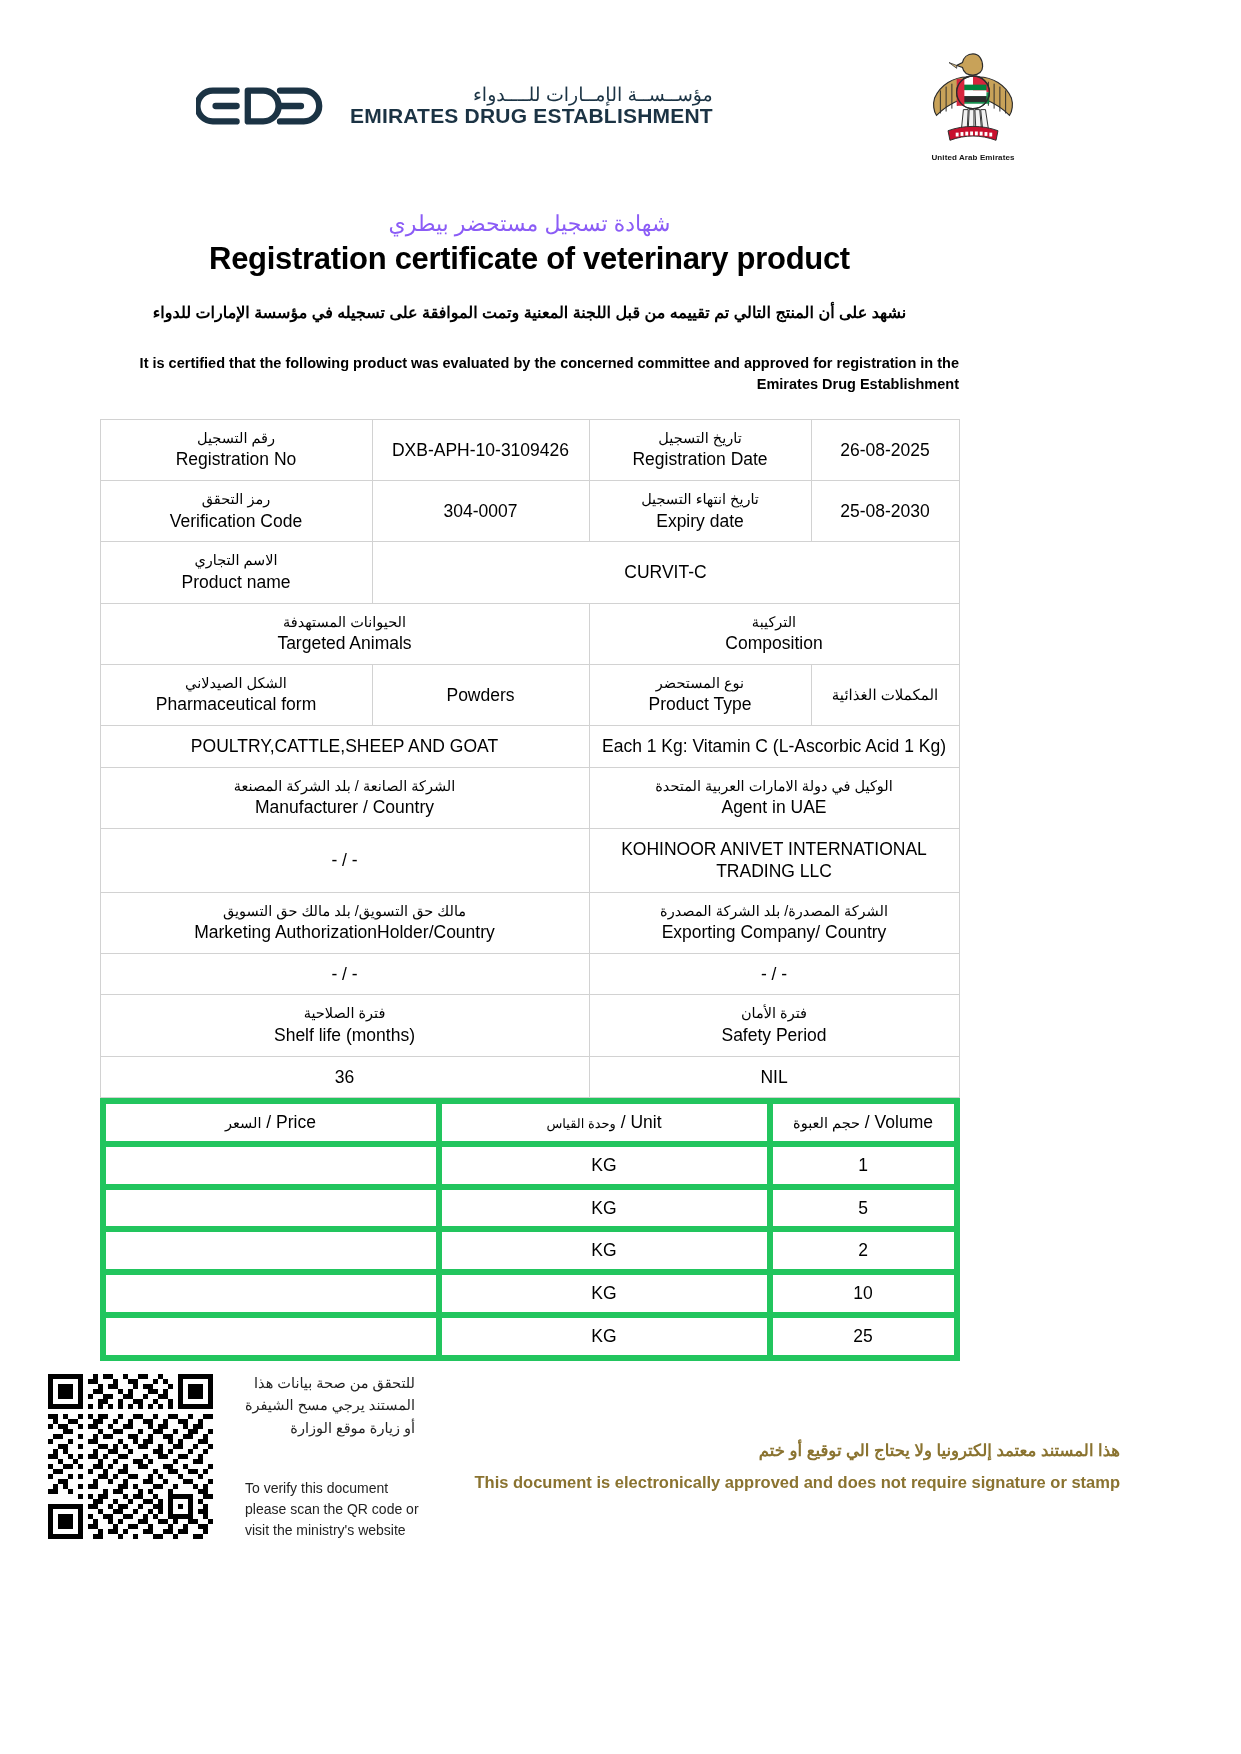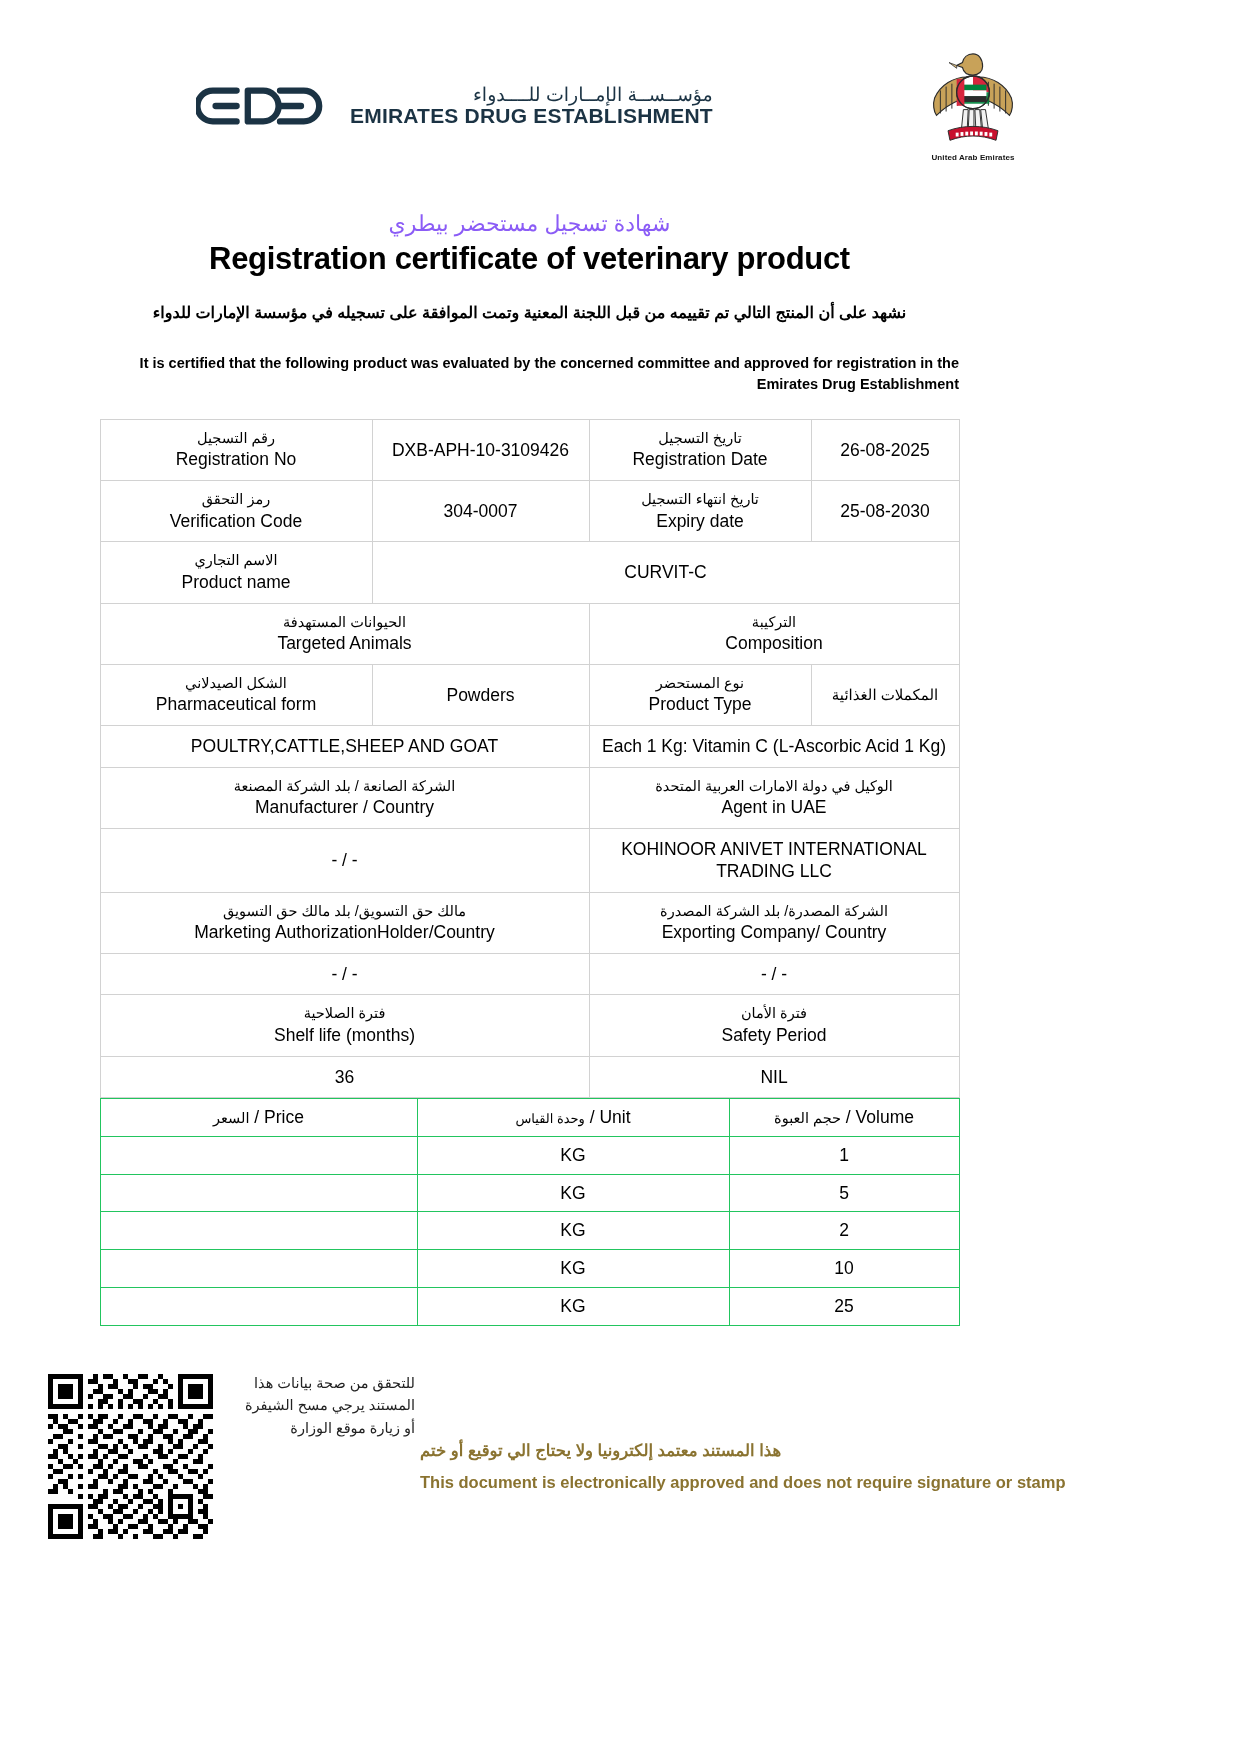--- a/index.html
+++ b/index.html
@@ -138,22 +138,22 @@
   .row-h{ height:52px; }
 
   
   .tbl2{
     border-collapse:collapse;
     width:860px;
     margin:0 auto;
     table-layout:fixed;
   }
   .tbl2 td{
-    border:1px solid #22c55e;
-    padding:7px 13px;
+    border:6px solid #22c55e;
+    padding:7px 20px;
     text-align:center;
     font-size:17.5px;
     line-height:1.3;
     height:22px;
   }
 
   
   .footer{
     position:absolute;
     left:0;
@@ -186,21 +186,21 @@
     width:175px;
     font-size:14px;
     line-height:1.5;
     color:#222;
   }
   .approved{
     position:absolute;
     left:420px;
     top:78px;
     width:700px;
-    text-align:left;
+    text-align:right;
   }
   .approved-ar{
     font-size:16.5px;
     direction:rtl;
     font-weight:bold;
     color:#8a7330;
     line-height:1.5;
     margin-bottom:8px;
   }
   .approved-en{
@@ -731,20 +731,21 @@
         <rect x="9" y="32" width="2" height="1"></rect>
           <rect x="14" y="32" width="1" height="1"></rect>
           <rect x="17" y="32" width="1" height="1"></rect>
           <rect x="21" y="32" width="2" height="1"></rect>
           <rect x="25" y="32" width="1" height="1"></rect>
           <rect x="29" y="32" width="2" height="1"></rect>
       </g>
     </svg>
 
     <div class="verify-ar">للتحقق من صحة بيانات هذا المستند يرجي مسح الشيفرة أو زيارة موقع الوزارة</div>
+    <div class="verify-en">To verify this document please scan the QR code or visit the ministry's website</div>
 
     <div class="approved">
       <div class="approved-ar">هذا المستند معتمد إلكترونيا ولا يحتاج الي توقيع أو ختم</div>
       <div class="approved-en">This document is electronically approved and does not require signature or stamp</div>
     </div>
   </div>
 
 </div>
 
 </body></html>

